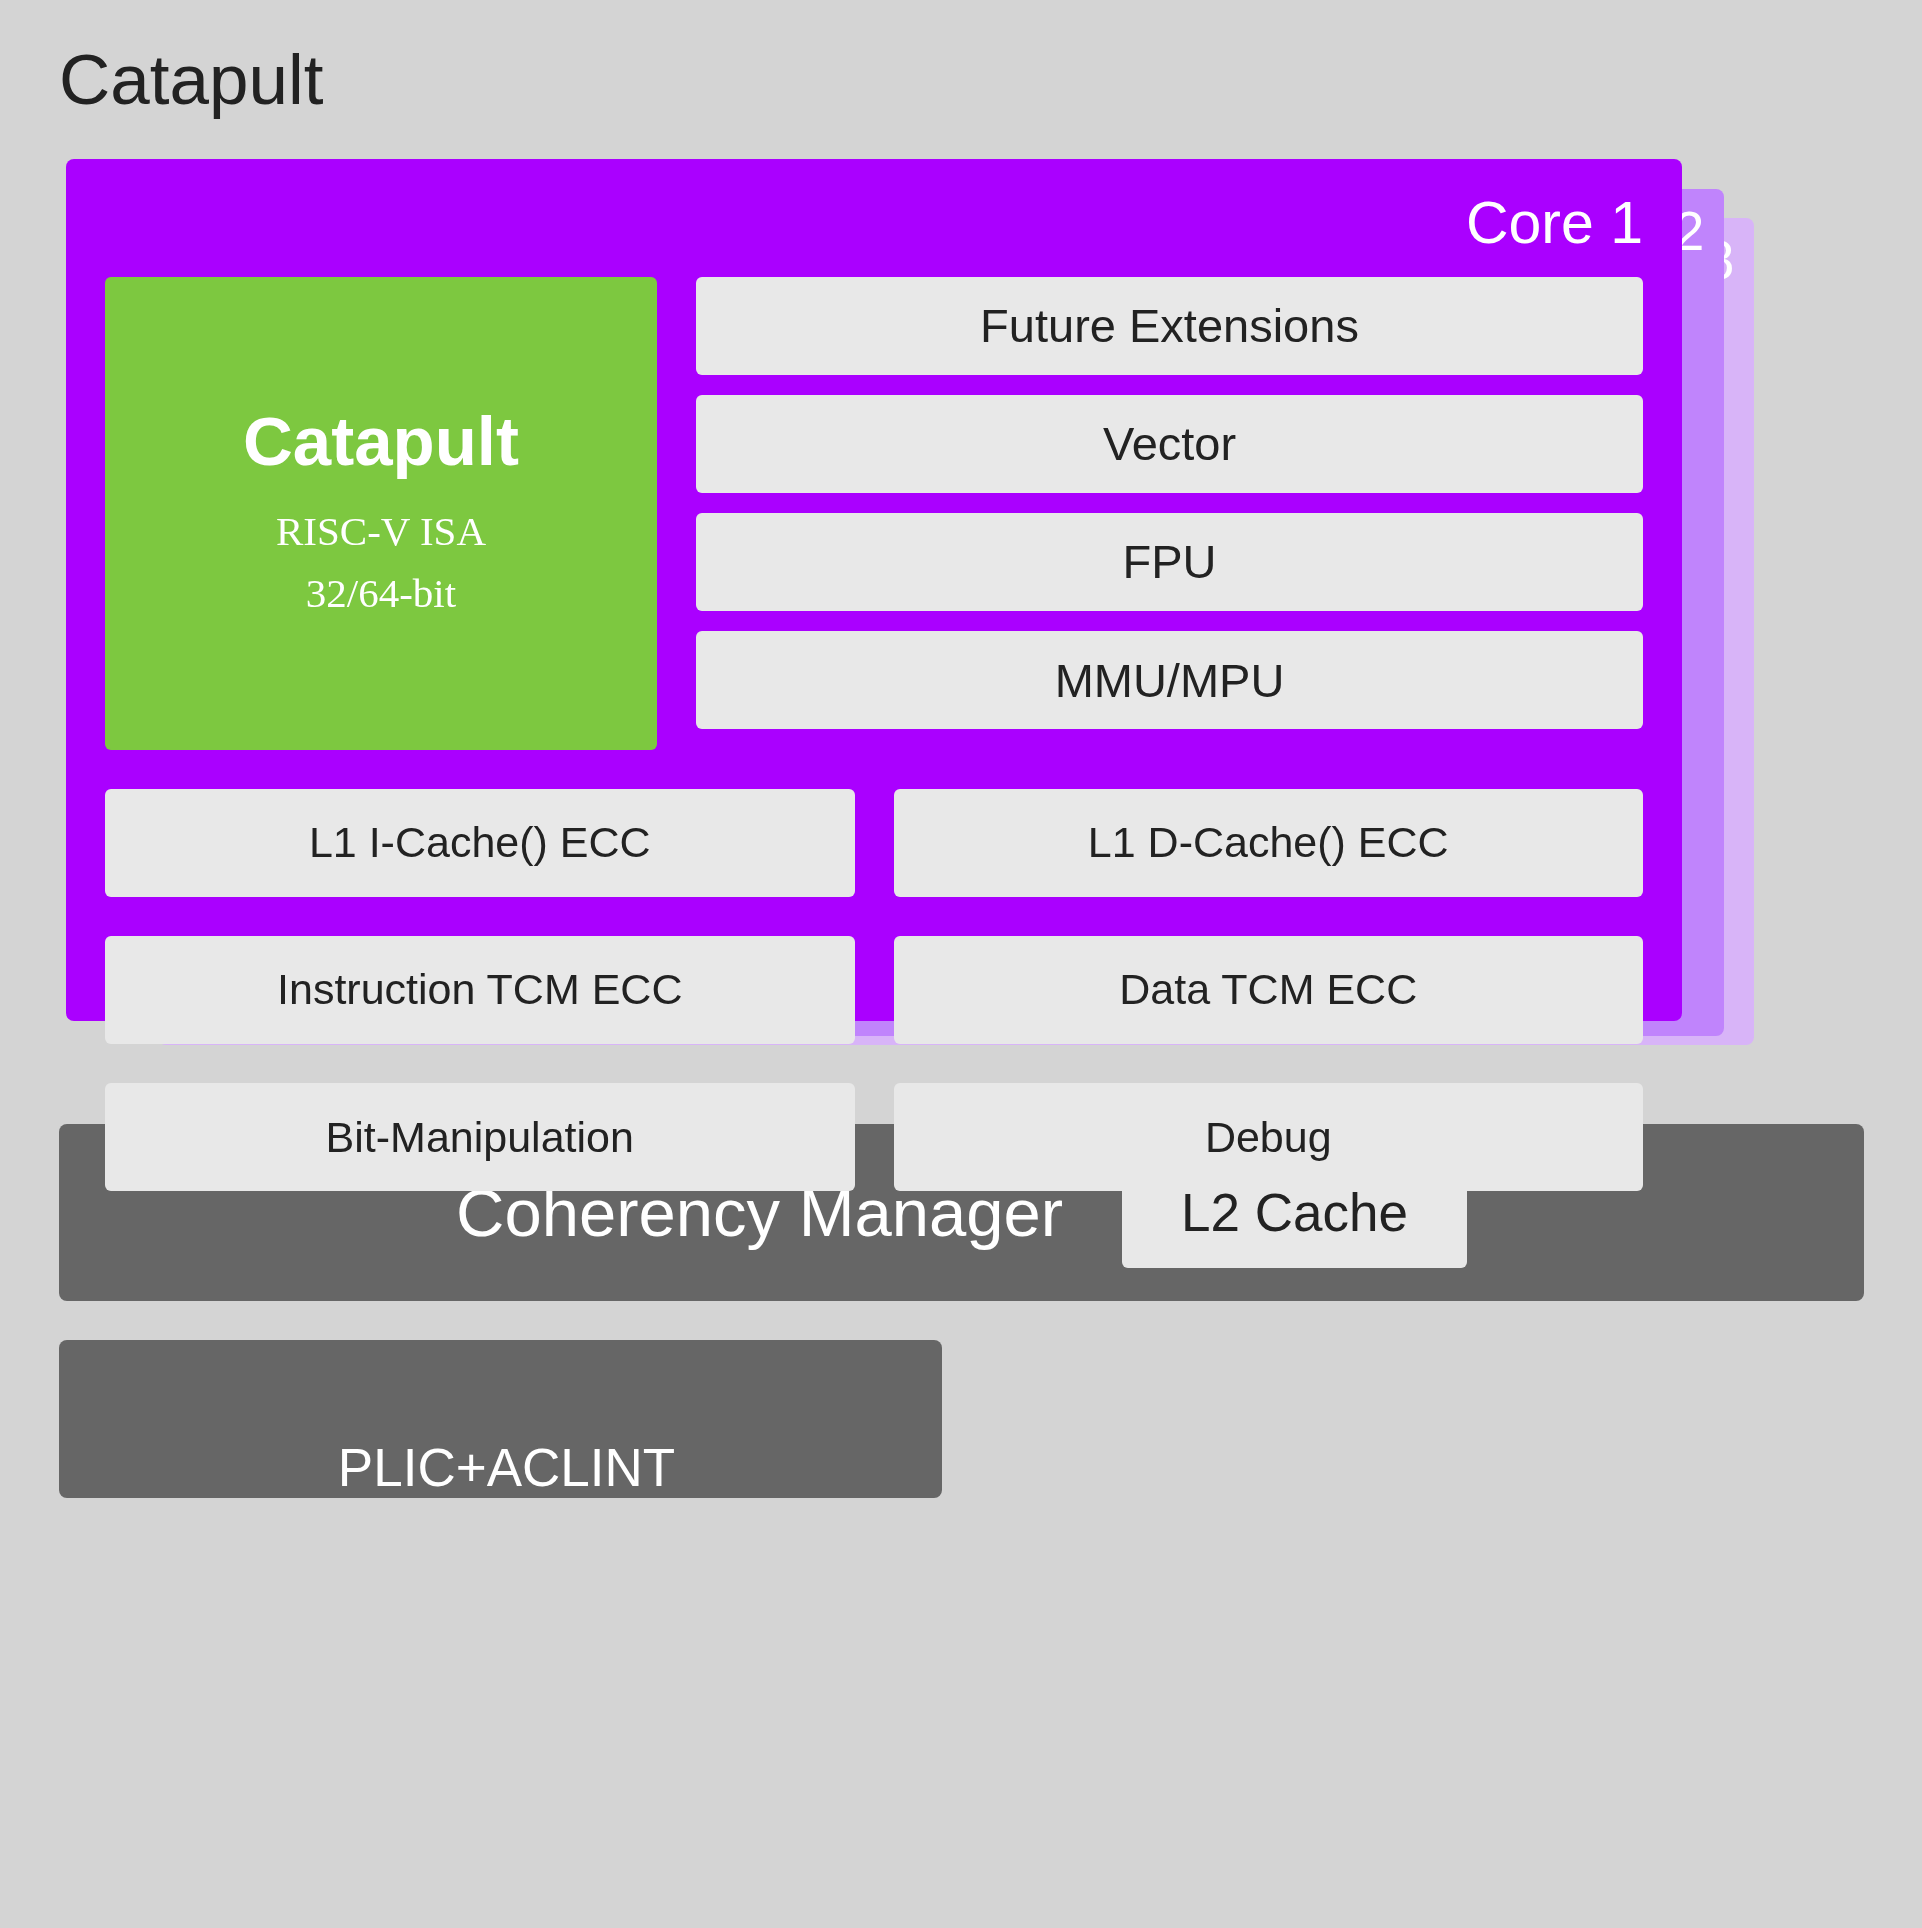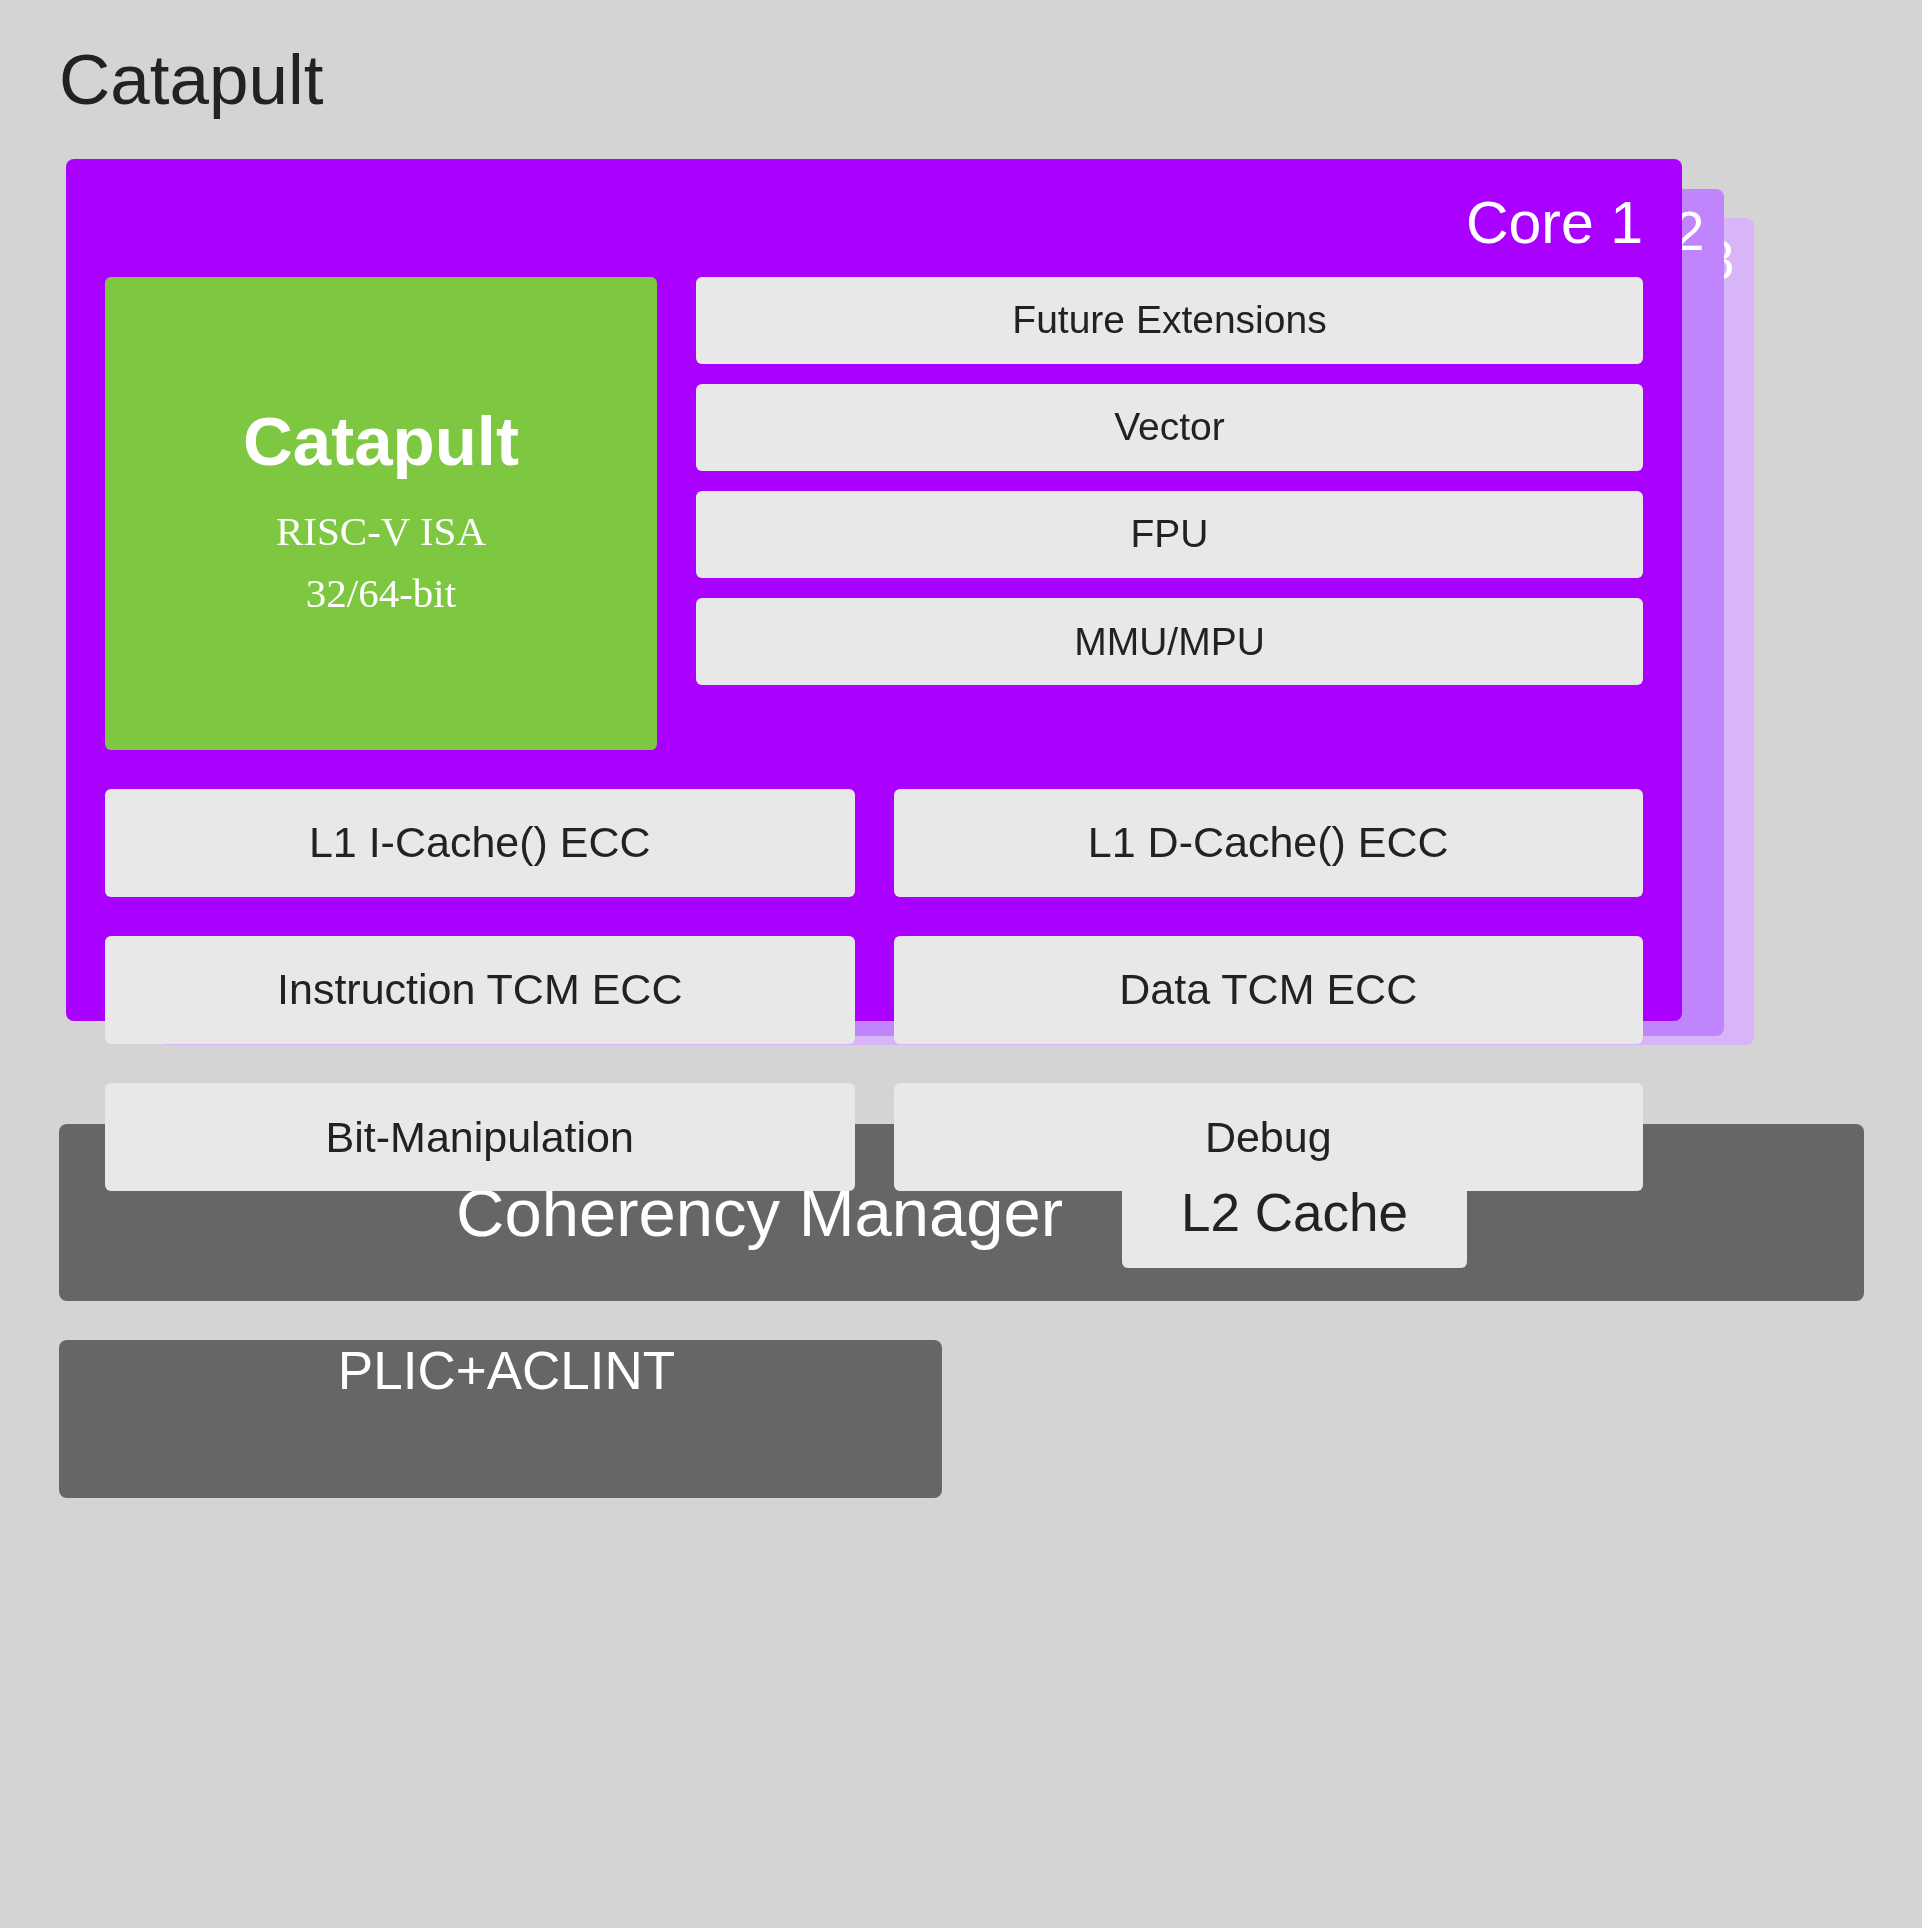--- a/index.html
+++ b/index.html
@@ -117,21 +117,21 @@
     .features-col {
       display: flex;
       flex-direction: column;
       gap: 19.7px;
       flex: 1;
     }
     .feature-box {
       background: #e8e8e8;
       border-radius: 5.9px;
       padding: 21.7px 29.6px;
-      font-size: 39px;
+      font-size: 47px;
       text-align: center;
       color: #222;
     }
     
     .bottom-boxes {
       display: grid;
       grid-template-columns: 1fr 1fr;
       gap: 39px;
       margin-top: 39px;
     }
@@ -173,21 +173,21 @@
     .bottom-row {
       display: grid;
       grid-template-columns: 1fr 1fr;
       gap: 39px;
     }
     .plic-box, .debug-box {
       background: #666;
       border-radius: 7.9px;
       height: 158px;
       display: flex;
-      align-items: flex-start;
+      align-items: flex-end;
       justify-content: center;
       padding-left: 12px;
     }
     .plic-label, .debug-label {
       color: white;
       font-size: 53px;
     }
   </style>
 </head>
 <body>

